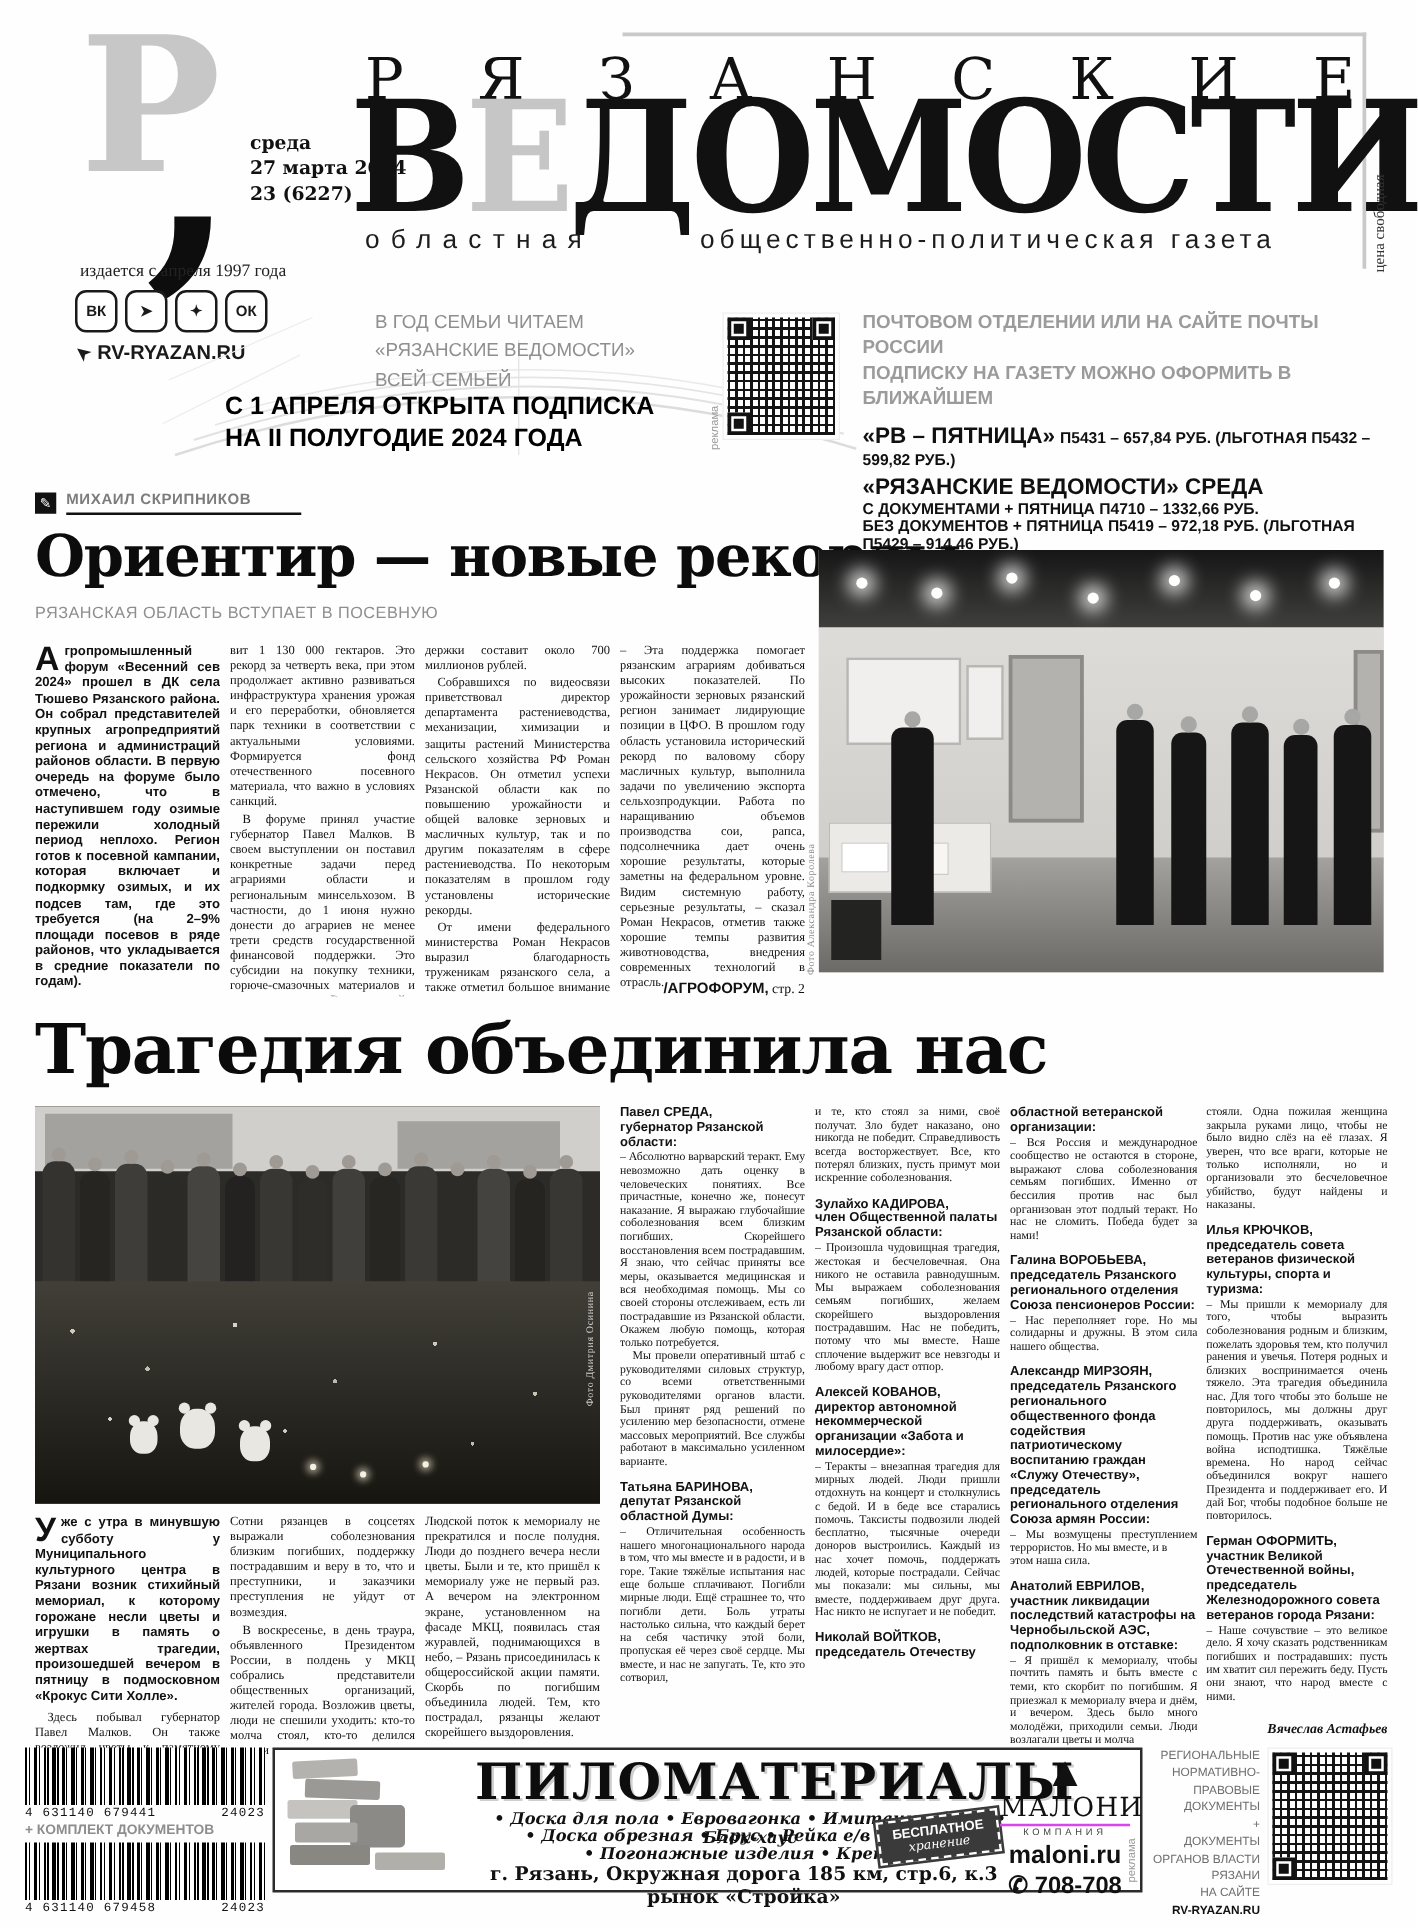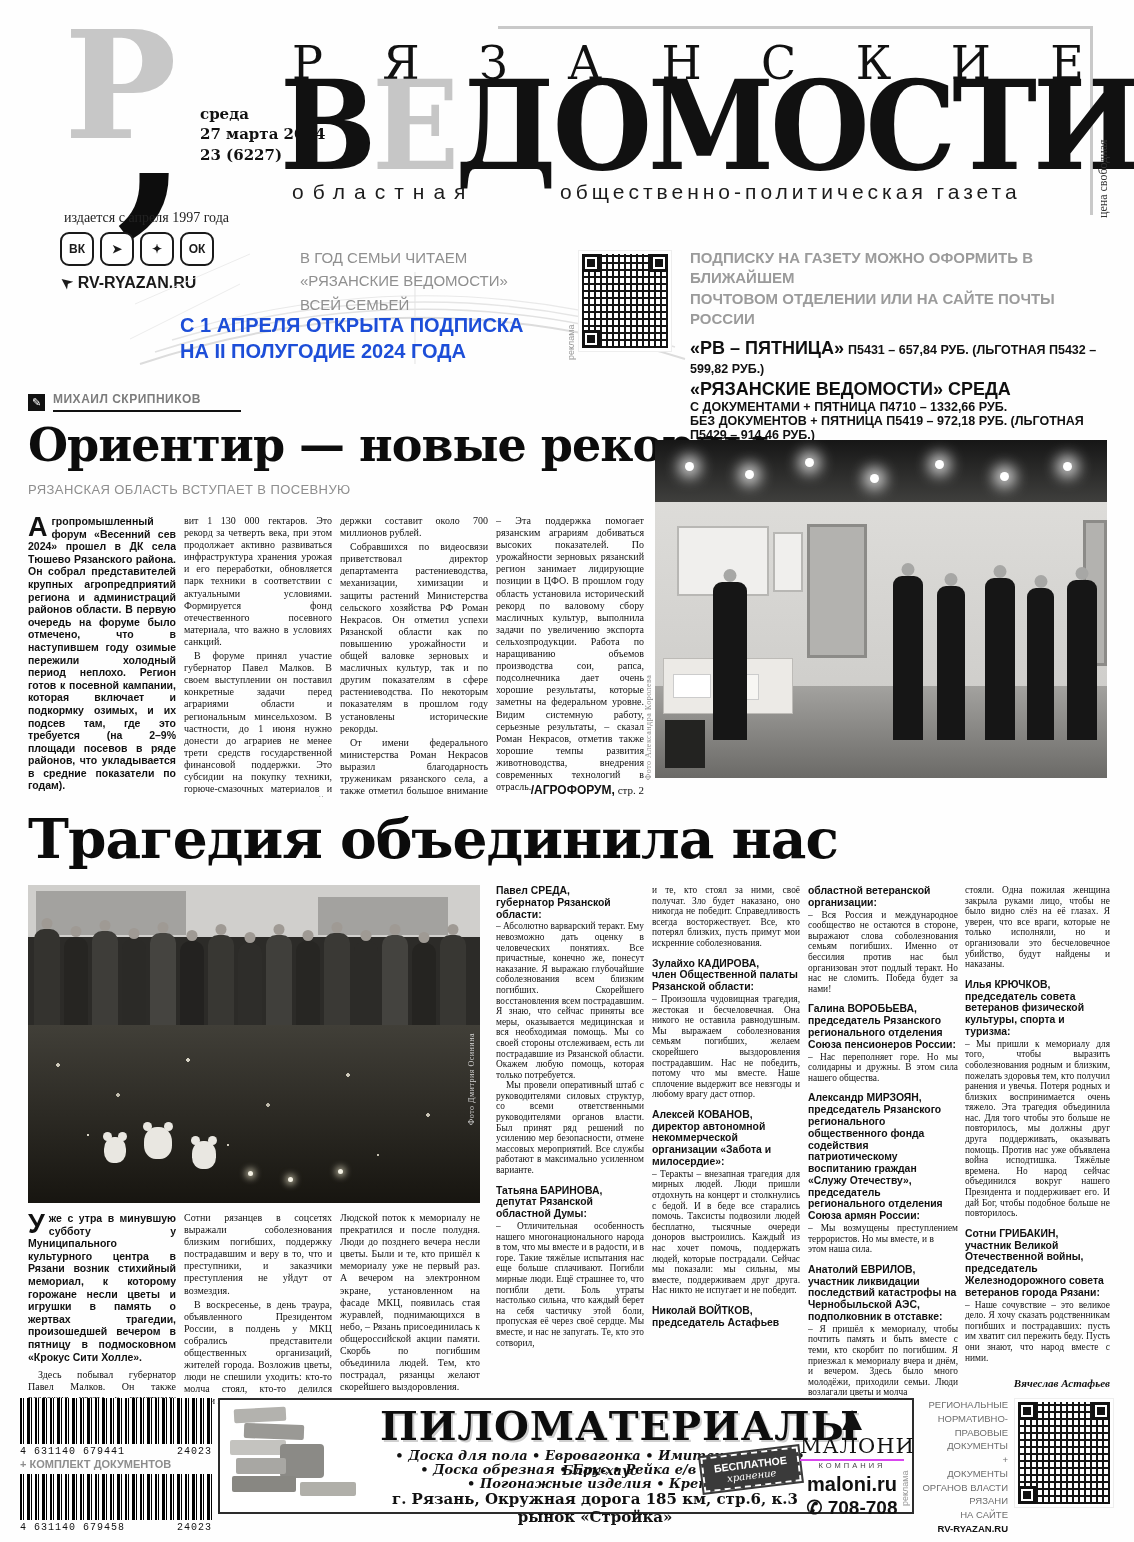--- a/index.html
+++ b/index.html
@@ -20,21 +20,21 @@
   .date-block{left:200px;top:104px;font-family:"DejaVu Serif",serif;font-weight:bold;font-size:15px;line-height:1.35;}
   .mast-top{left:292px;top:36px;width:792px;font-family:"DejaVu Serif",serif;font-size:46px;letter-spacing:0;display:flex;justify-content:space-between;}
   .mast-main{left:280px;top:64px;width:810px;font-family:"DejaVu Serif",serif;font-weight:bold;font-size:114px;letter-spacing:-4px;line-height:1;transform:scaleY(1.08);transform-origin:top left;white-space:nowrap;}
   .mast-main .gray{color:#c6c6c6;}
   .sub-left{left:292px;top:180px;font-family:"Liberation Sans",sans-serif;font-size:21px;letter-spacing:9px;color:#1c1c1c;}
   .sub-right{left:560px;top:180px;font-family:"Liberation Sans",sans-serif;font-size:21px;letter-spacing:4px;color:#1c1c1c;}
   .price-vert{left:1096px;top:88px;height:130px;writing-mode:vertical-rl;transform:rotate(180deg);font-size:12px;color:#333;}
   
   .book-arcs{left:130px;top:244px;}
   .family-promo{left:300px;top:246px;font-family:"Liberation Sans",sans-serif;font-size:15px;line-height:1.55;color:#8f8f8f;}
-  .sub-promo{left:180px;top:312px;font-family:"Liberation Sans",sans-serif;font-weight:bold;font-size:20px;line-height:1.3;color:#1d4ed8;}
+  .sub-promo{left:180px;top:312px;font-family:"Liberation Sans",sans-serif;font-weight:bold;font-size:20px;line-height:1.3;color:#000000;}
   .reklama-vert{writing-mode:vertical-rl;transform:rotate(180deg);font-family:"Liberation Sans",sans-serif;font-size:9px;color:#9a9a9a;}
   .qr{background:#fff;border:1px solid #eee;}
   .qr .noise{position:absolute;inset:3px;background-image:
       repeating-linear-gradient(0deg,#141414 0 2px,transparent 2px 7px),
       repeating-linear-gradient(90deg,#141414 0 2px,transparent 2px 6px);}
   .qr .f{position:absolute;width:18px;height:18px;border:3px solid #111;background:#fff;box-sizing:border-box;}
   .qr .f::after{content:"";position:absolute;inset:2px;background:#111;}
   .sub-info{left:690px;top:248px;width:424px;}
   .sub-note{font-family:"Liberation Sans",sans-serif;font-weight:bold;font-size:15px;line-height:1.35;color:#9b9b9b;}
   .sub-big{font-family:"Liberation Sans",sans-serif;font-weight:bold;color:#101010;}
@@ -181,22 +181,22 @@
 
   <div class="abs reklama-vert" style="left:566px;top:290px;height:70px;">реклама</div>
   <div class="abs qr" style="left:578px;top:250px;width:92px;height:100px;">
     <div class="noise"></div>
     <div class="f" style="left:3px;top:3px;"></div>
     <div class="f" style="right:3px;top:3px;"></div>
     <div class="f" style="left:3px;bottom:3px;"></div>
   </div>
 
   <div class="abs sub-info">
+    <div class="sub-note">ПОЧТОВОМ ОТДЕЛЕНИИ ИЛИ НА САЙТЕ ПОЧТЫ РОССИИ</div>
     <div class="sub-note">ПОДПИСКУ НА ГАЗЕТУ МОЖНО ОФОРМИТЬ В БЛИЖАЙШЕМ</div>
-    <div class="sub-note">ПОЧТОВОМ ОТДЕЛЕНИИ ИЛИ НА САЙТЕ ПОЧТЫ РОССИИ</div>
     <div style="margin-top:9px;">
       <span class="sub-big t18">«РВ – ПЯТНИЦА»</span>
       <span class="sub-big t13">П5431 – 657,84 РУБ. (ЛЬГОТНАЯ П5432 – 599,82 РУБ.)</span>
     </div>
     <div class="sub-big t18" style="margin-top:2px;">«РЯЗАНСКИЕ ВЕДОМОСТИ» СРЕДА</div>
     <div class="sub-big t13">С ДОКУМЕНТАМИ + ПЯТНИЦА П4710 – 1332,66 РУБ.</div>
     <div class="sub-big t13">БЕЗ ДОКУМЕНТОВ + ПЯТНИЦА П5419 – 972,18 РУБ. (ЛЬГОТНАЯ П5429 – 914,46 РУБ.)</div>
   </div>
 
   <div class="abs kicker">
@@ -308,42 +308,42 @@
     </div>
     <div class="col" style="left:652px;">
       <p class="qp">и те, кто стоял за ними, своё получат. Зло будет наказано, оно никогда не победит. Справедливость всегда восторжествует. Все, кто потерял близких, пусть примут мои искренние соболезнования.</p>
       <p class="qname">Зулайхо КАДИРОВА,</p>
       <p class="qrole">член Общественной палаты Рязанской области:</p>
       <p class="qp">– Произошла чудовищная трагедия, жестокая и бесчеловечная. Она никого не оставила равнодушным. Мы выражаем соболезнования семьям погибших, желаем скорейшего выздоровления пострадавшим. Нас не победить, потому что мы вместе. Наше сплочение выдержит все невзгоды и любому врагу даст отпор.</p>
       <p class="qname">Алексей КОВАНОВ,</p>
       <p class="qrole">директор автономной некоммерческой организации «Забота и милосердие»:</p>
       <p class="qp">– Теракты – внезапная трагедия для мирных людей. Люди пришли отдохнуть на концерт и столкнулись с бедой. И в беде все старались помочь. Таксисты подвозили людей бесплатно, тысячные очереди доноров выстроились. Каждый из нас хочет помочь, поддержать людей, которые пострадали. Сейчас мы показали: мы сильны, мы вместе, поддерживаем друг друга. Нас никто не испугает и не победит.</p>
       <p class="qname">Николай ВОЙТКОВ,</p>
-      <p class="qrole">председатель Астафьев</p>
+      <p class="qrole">председатель Отечеству</p>
     </div>
     <div class="col" style="left:808px;width:150px;">
       <p class="qrole" style="margin-top:0;">областной ветеранской организации:</p>
       <p class="qp">– Вся Россия и международное сообщество не остаются в стороне, выражают слова соболезнования семьям погибших. Именно от бессилия против нас был организован этот подлый теракт. Но нас не сломить. Победа будет за нами!</p>
       <p class="qname">Галина ВОРОБЬЕВА,</p>
       <p class="qrole">председатель Рязанского регионального отделения Союза пенсионеров России:</p>
       <p class="qp">– Нас переполняет горе. Но мы солидарны и дружны. В этом сила нашего общества.</p>
       <p class="qname">Александр МИРЗОЯН,</p>
       <p class="qrole">председатель Рязанского регионального общественного фонда содействия патриотическому воспитанию граждан «Служу Отечеству», председатель регионального отделения Союза армян России:</p>
       <p class="qp">– Мы возмущены преступлением террористов. Но мы вместе, и в</p>
       <p class="qp">этом наша сила.</p>
       <p class="qname">Анатолий ЕВРИЛОВ,</p>
       <p class="qrole">участник ликвидации последствий катастрофы на Чернобыльской АЭС, подполковник в отставке:</p>
       <p class="qp">– Я пришёл к мемориалу, чтобы почтить память и быть вместе с теми, кто скорбит по погибшим. Я приезжал к мемориалу вчера и днём, и вечером. Здесь было много молодёжи, приходили семьи. Люди возлагали цветы и молча</p>
     </div>
     <div class="col" style="left:965px;width:145px;">
       <p class="qp">стояли. Одна пожилая женщина закрыла руками лицо, чтобы не было видно слёз на её глазах. Я уверен, что все враги, которые не только исполняли, но и организовали это бесчеловечное убийство, будут найдены и наказаны.</p>
       <p class="qname">Илья КРЮЧКОВ,</p>
       <p class="qrole">председатель совета ветеранов физической культуры, спорта и туризма:</p>
       <p class="qp">– Мы пришли к мемориалу для того, чтобы выразить соболезнования родным и близким, пожелать здоровья тем, кто получил ранения и увечья. Потеря родных и близких воспринимается очень тяжело. Эта трагедия объединила нас. Для того чтобы это больше не повторилось, мы должны друг друга поддерживать, оказывать помощь. Против нас уже объявлена война исподтишка. Тяжёлые времена. Но народ сейчас объединился вокруг нашего Президента и поддерживает его. И дай Бог, чтобы подобное больше не повторилось.</p>
-      <p class="qname">Сотни ГРИБАКИН,</p>
+      <p class="qname">Герман ОФОРМИТЬ,</p>
       <p class="qrole">участник Великой Отечественной войны, председатель Железнодорожного совета ветеранов города Рязани:</p>
       <p class="qp">– Наше сочувствие – это великое дело. Я хочу сказать родственникам погибших и пострадавших: пусть им хватит сил пережить беду. Пусть они знают, что народ вместе с ними.</p>
       <div class="signature">Вячеслав Астафьев</div>
     </div>
   </div>
 
   <div class="abs barcode" style="left:20px;top:1398px;width:192px;height:46px;"></div>
   <div class="abs bc-digits" style="left:20px;top:1446px;width:192px;">
     <span>4 631140 679441</span>
     <span>24023</span>

